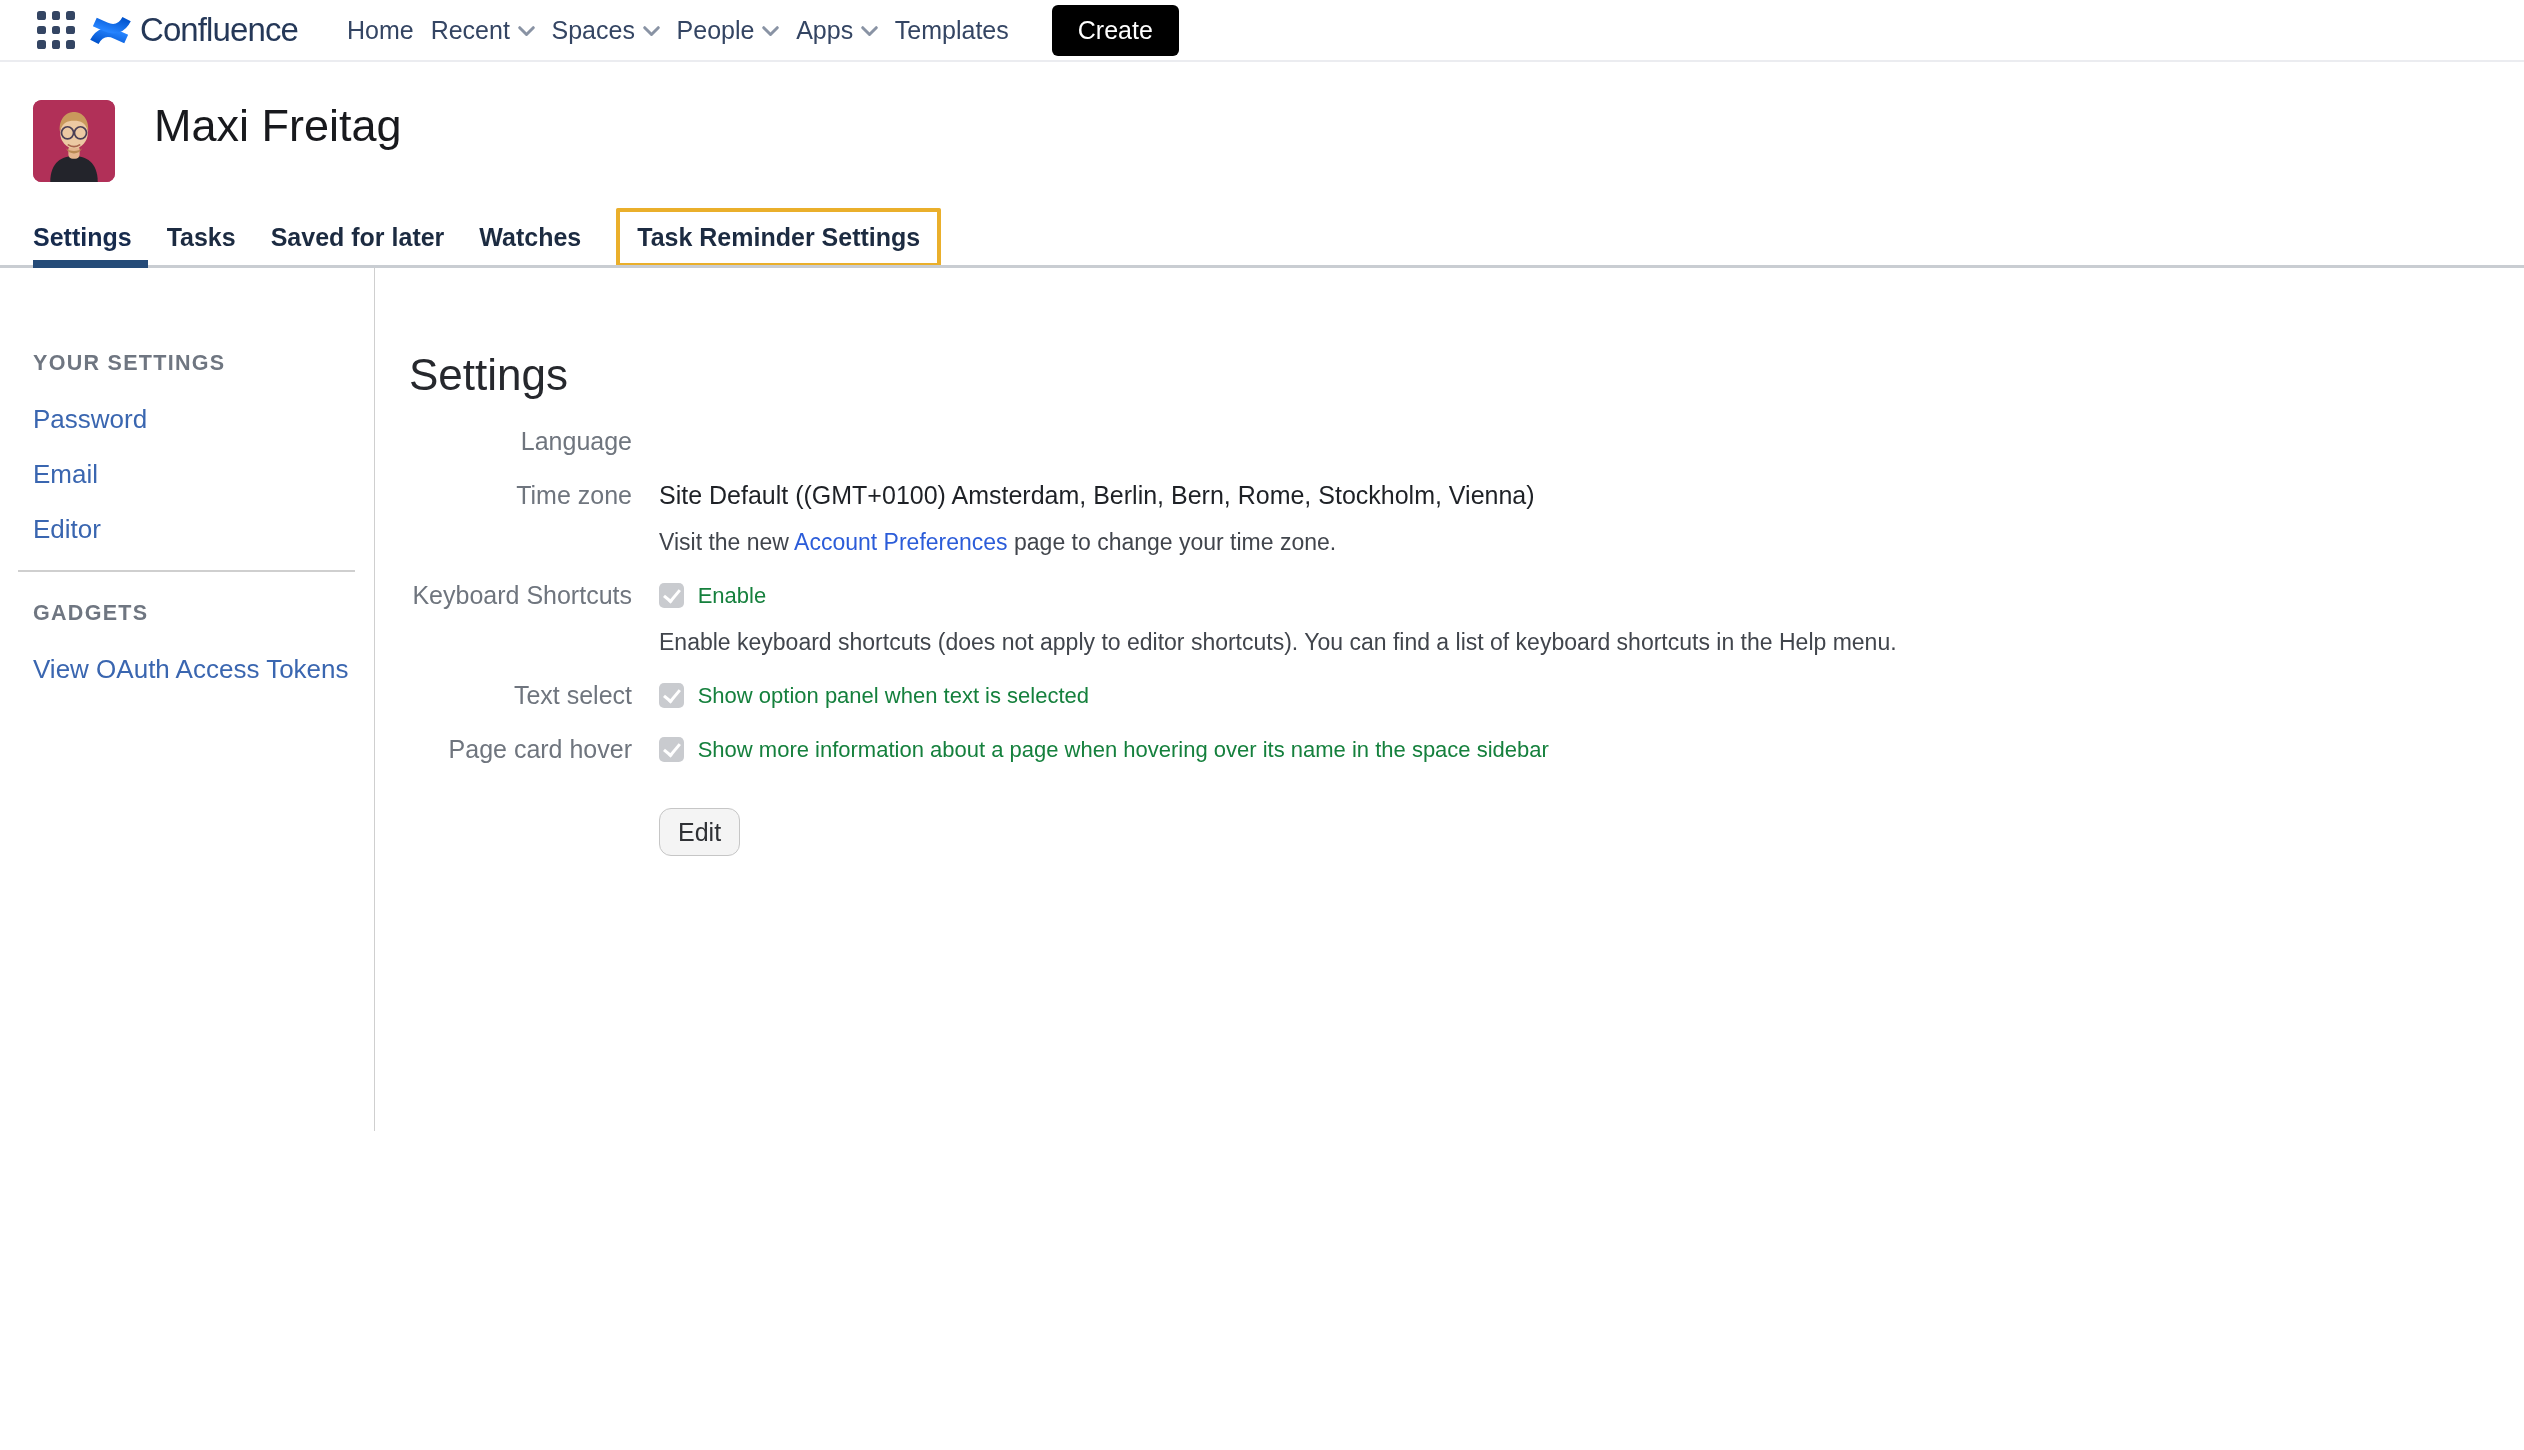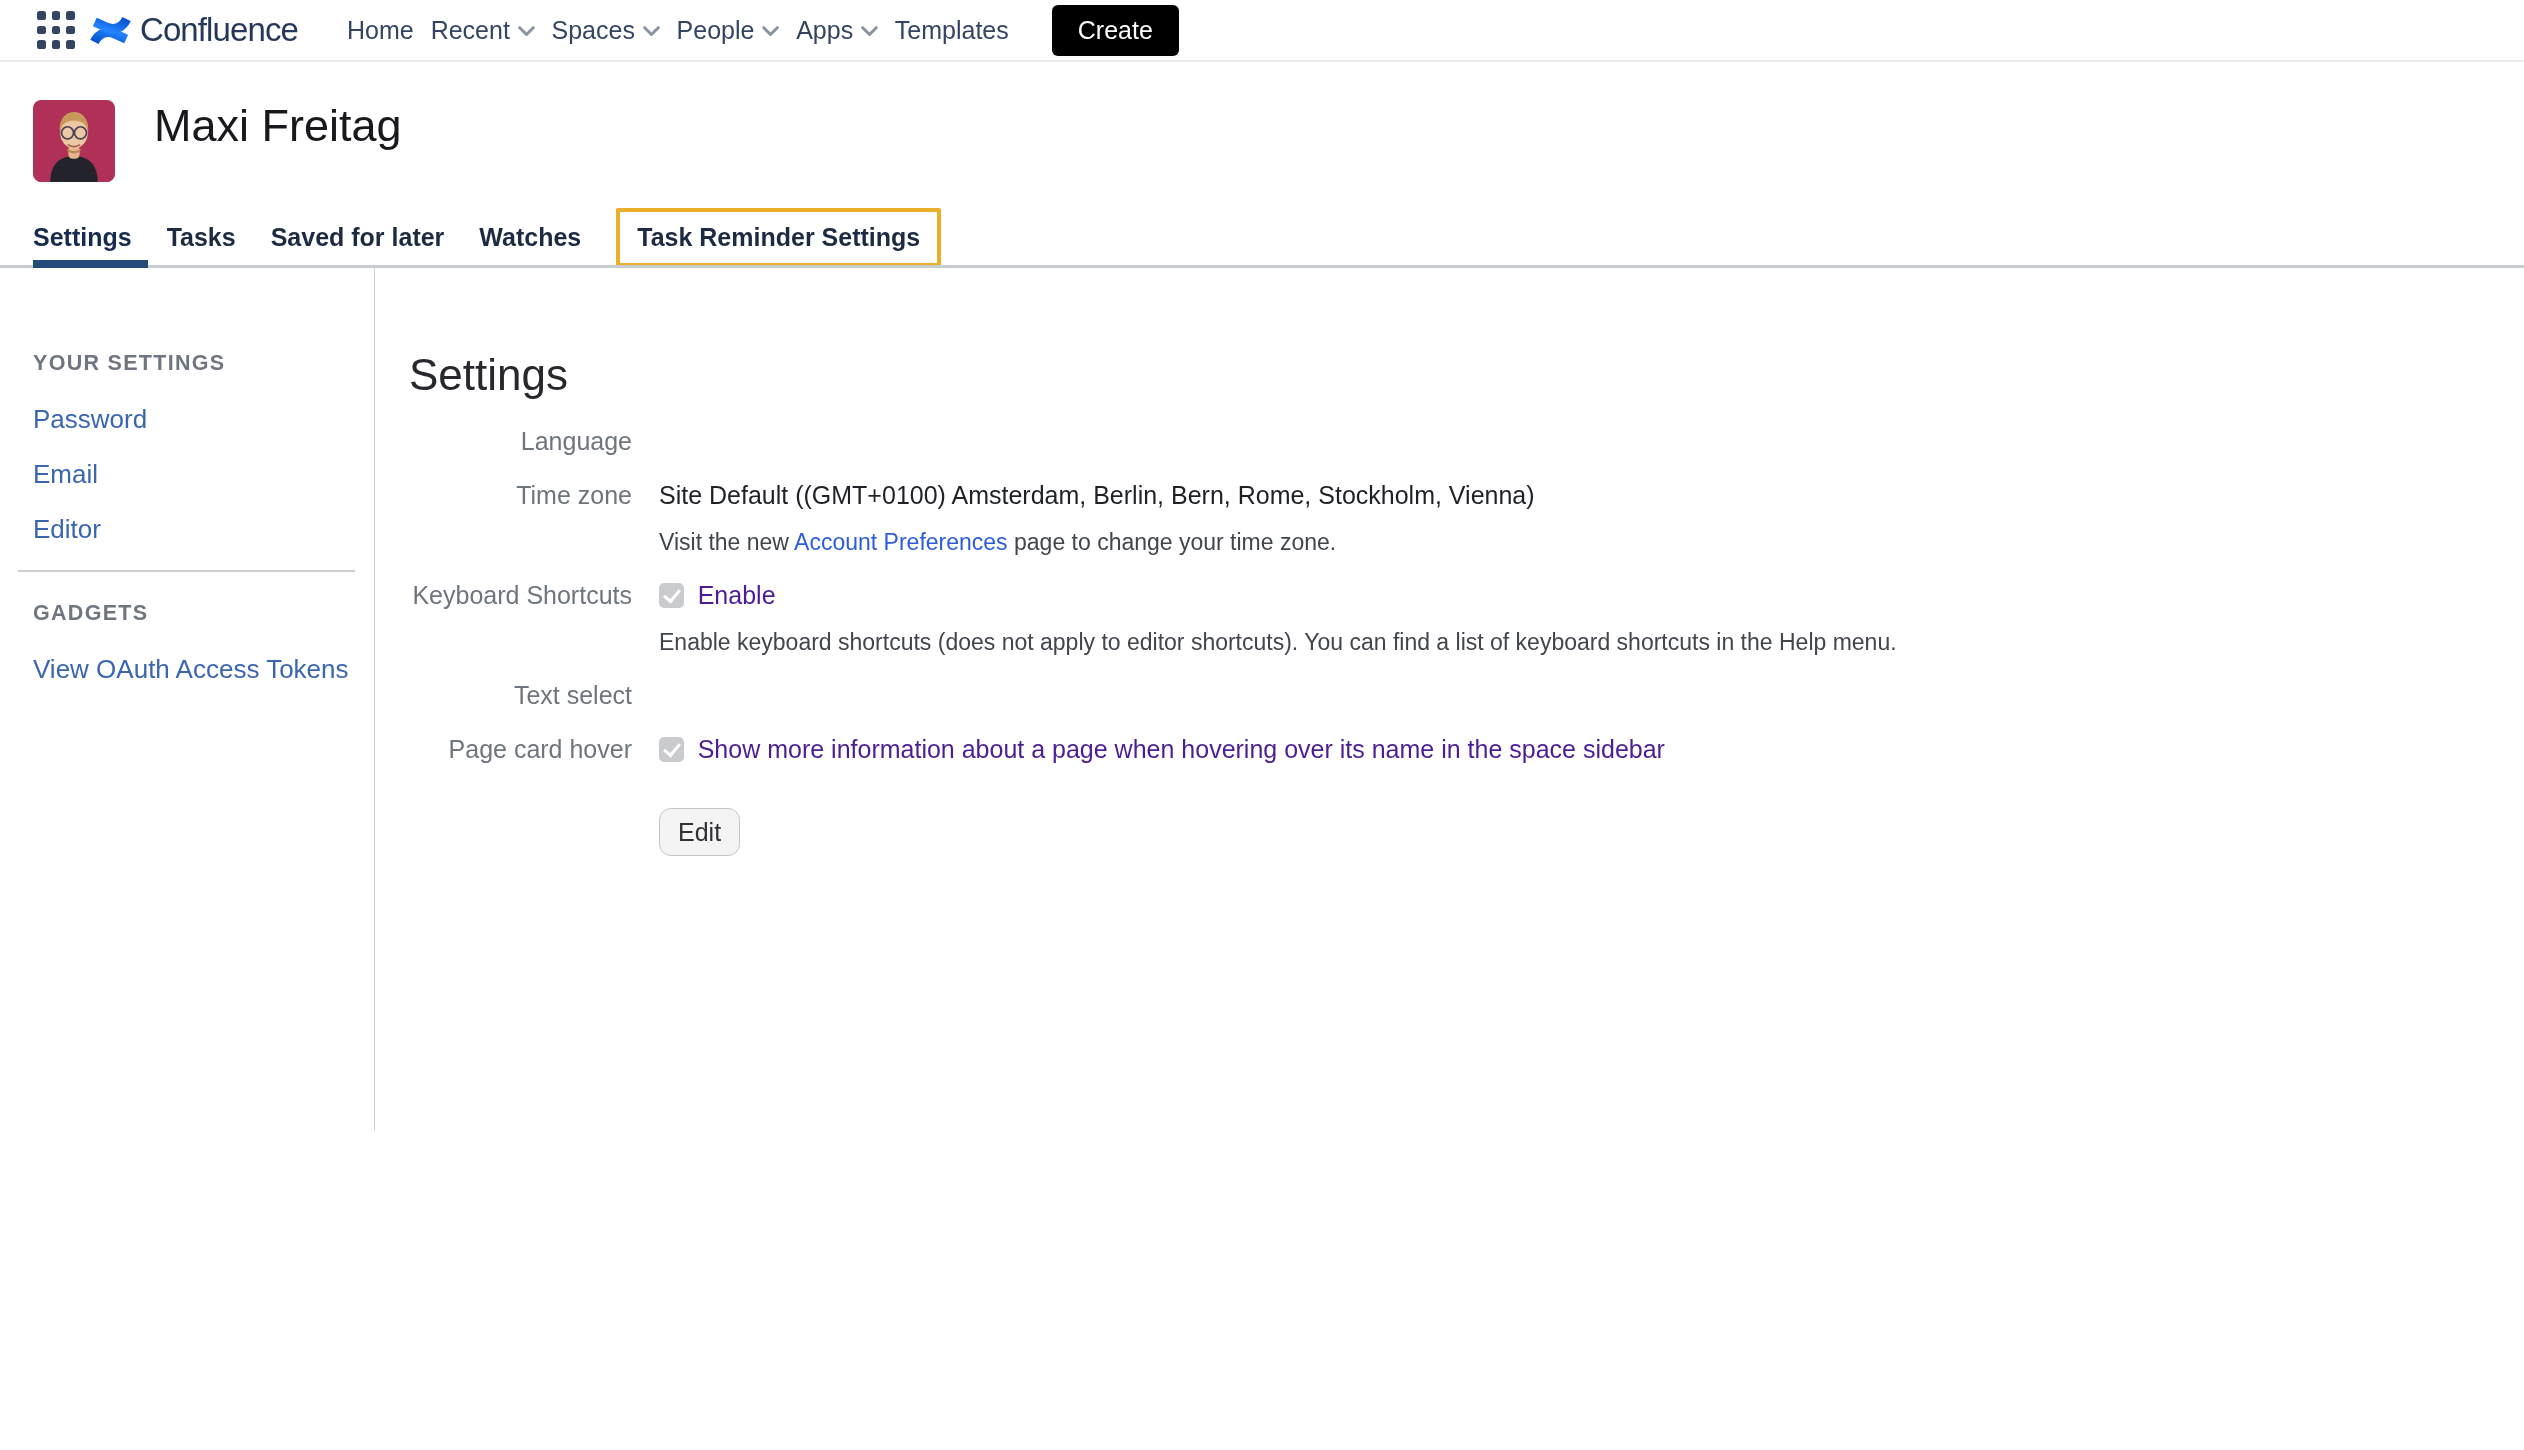--- a/index.html
+++ b/index.html
@@ -111,21 +111,21 @@
     width:25px; height:25px; border-radius:5.1px;
     background:#c9cbcf; position:relative; margin-right:13.7px; flex:0 0 auto;
     cursor:default;
   }
   .checkbox::after {
     content:""; position:absolute; left:7.7px; top:2.6px;
     width:6.9px; height:13px;
     border-right:3.4px solid #fff; border-bottom:3.4px solid #fff;
     transform:rotate(40deg);
   }
-  .check-text { font-size:25px; line-height:31px; color:#4c1d95; }
+  .check-text { font-size:22px; line-height:31px; color:#15803d; }
 
   .btn-edit {
     font-family:"Liberation Sans", sans-serif;
     font-size:25px; color:#2f3135;
     background:#f4f4f4; border:1.7px solid #c6c6c6; border-radius:12px;
     padding:8.6px 18px; cursor:pointer; margin-top:20px;
   }
 </style>
 </head>
 <body>
@@ -262,20 +262,26 @@
         <div class="check-line">
           <span class="checkbox"></span>
           <span class="check-text">Enable</span>
         </div>
         <div class="row-hint">Enable keyboard shortcuts (does not apply to editor shortcuts). You can find a list of keyboard shortcuts in the Help menu.</div>
       </div>
     </div>
 
     <div class="form-row">
       <div class="row-label">Text select</div>
+      <div class="row-body">
+        <div class="check-line">
+          <span class="checkbox"></span>
+          <span class="check-text">Show option panel when text is selected</span>
+        </div>
+      </div>
     </div>
 
     <div class="form-row">
       <div class="row-label">Page card hover</div>
       <div class="row-body">
         <div class="check-line">
           <span class="checkbox"></span>
           <span class="check-text">Show more information about a page when hovering over its name in the space sidebar</span>
         </div>
       </div>

